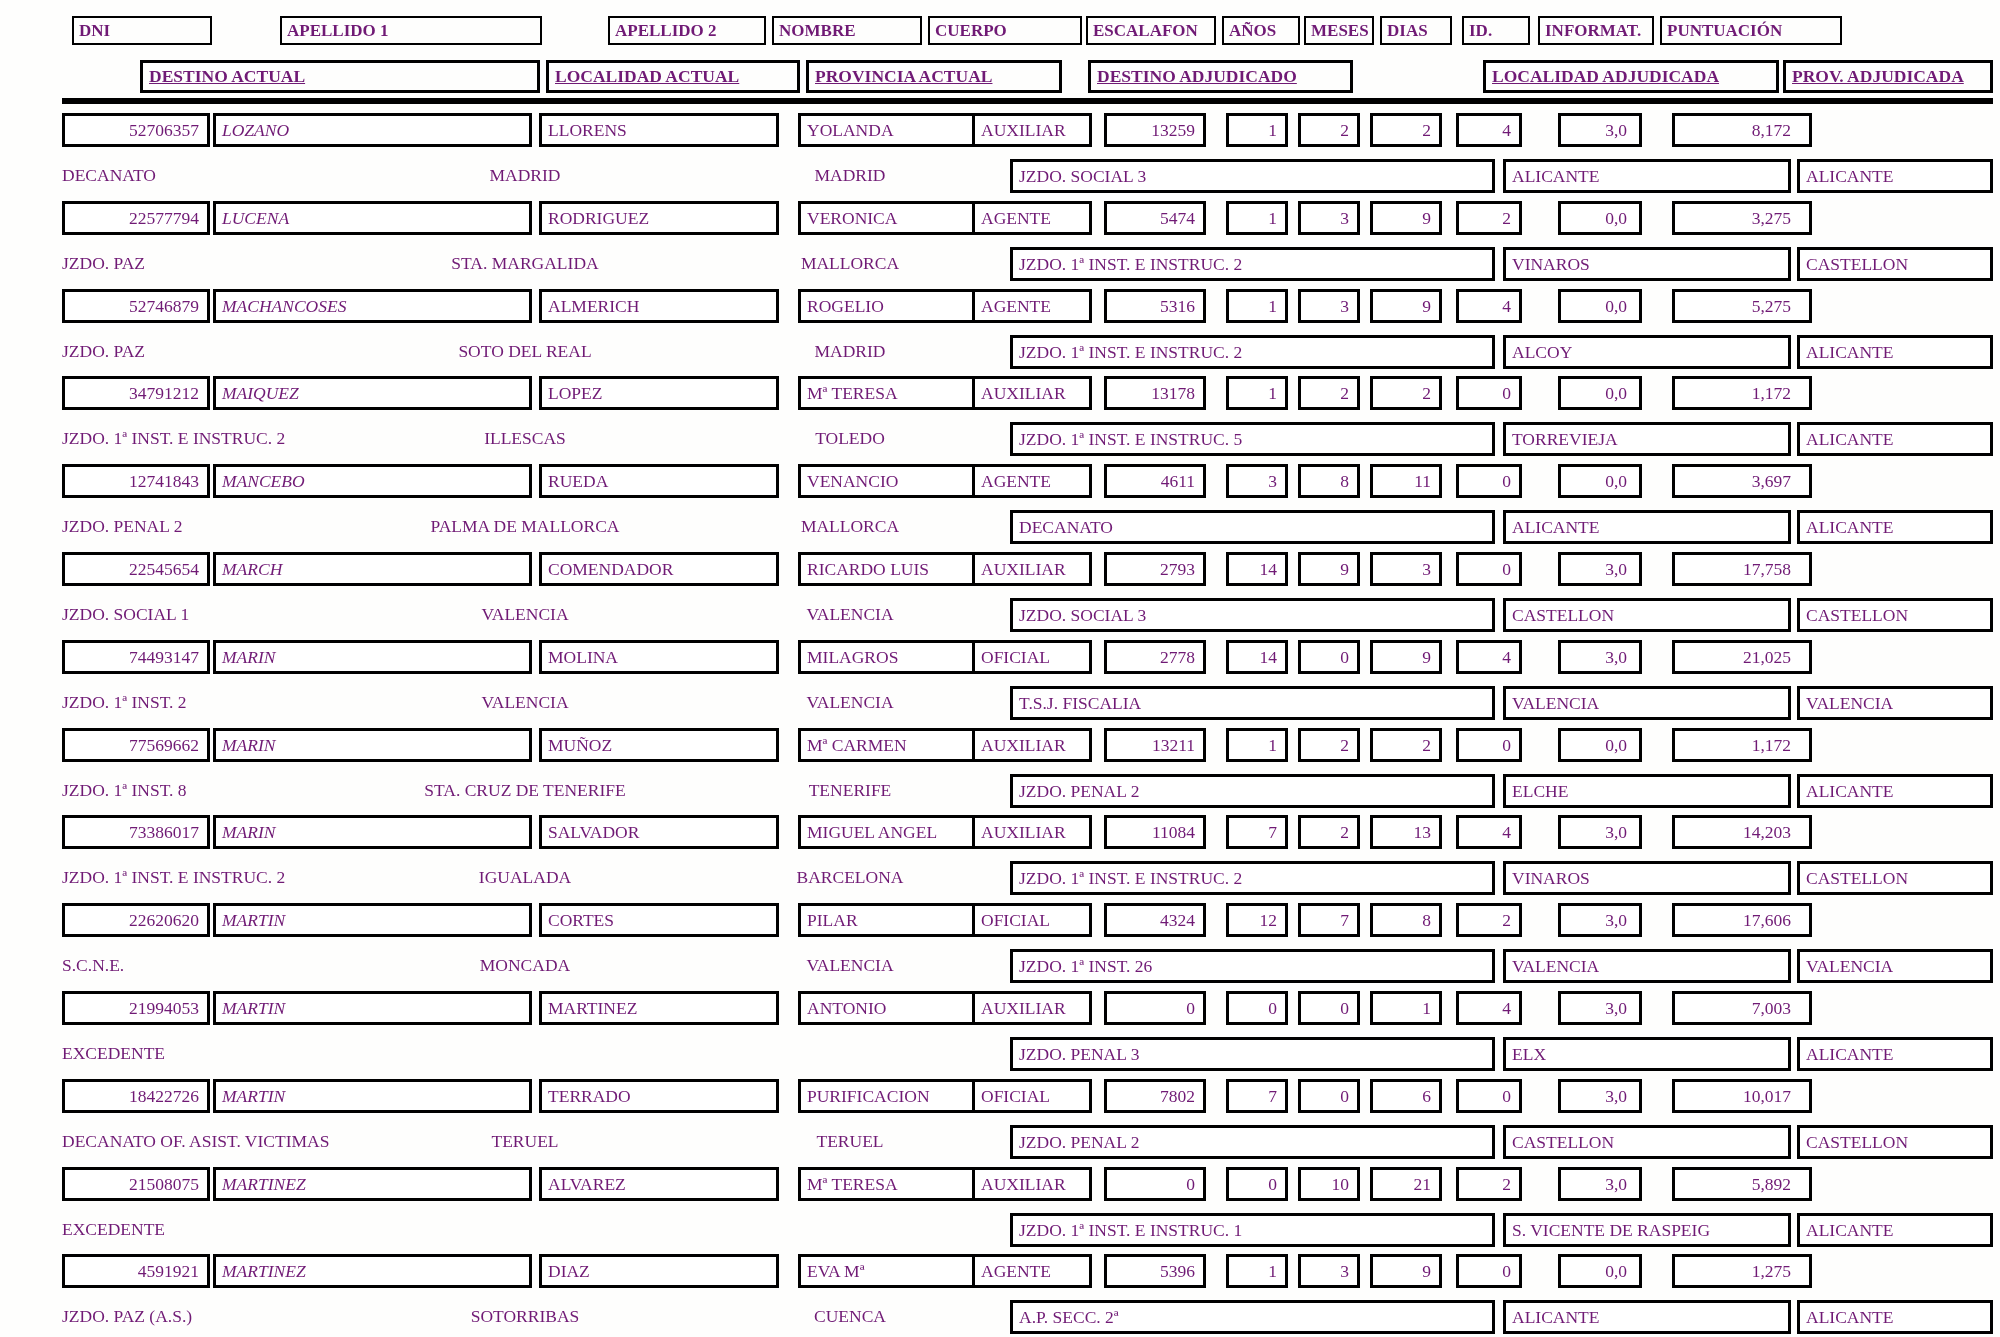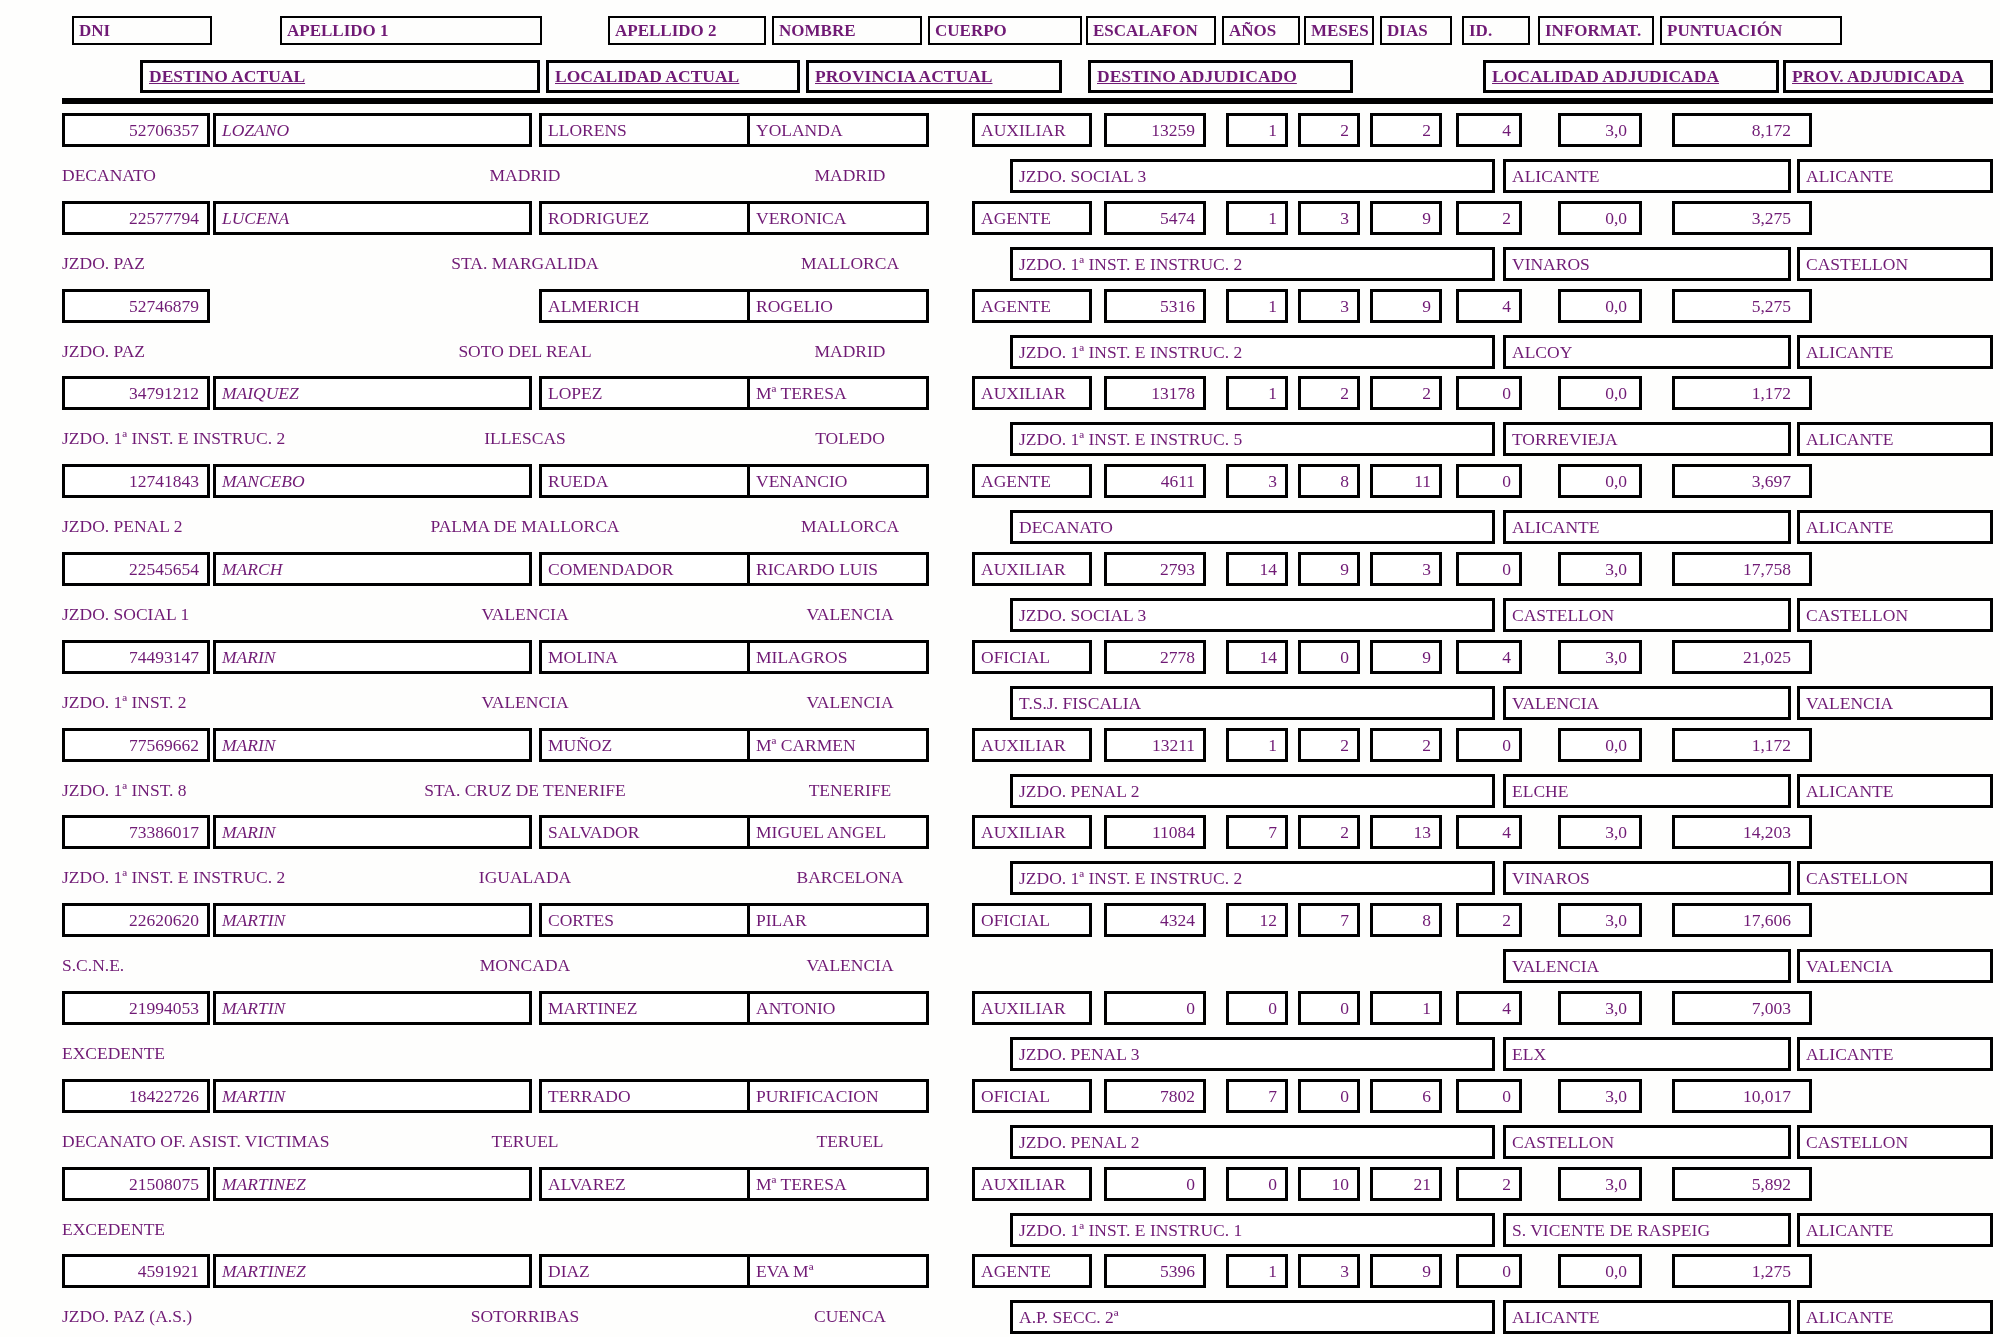--- a/index.html
+++ b/index.html
@@ -55,21 +55,21 @@
     position:absolute;top:0;height:34px;
     border:3px solid #000;box-sizing:border-box;
     font-size:17.5px;line-height:28px;
     padding:0 6px;white-space:nowrap;overflow:hidden;
     background:#fff;
   }
   .num{text-align:right;padding-right:8px;}
   .b-dni{left:62px;width:148px;}
   .b-ap1{left:213px;width:319px;font-style:italic;}
   .b-ap2{left:539px;width:240px;}
-  .b-nom{left:747px;width:182px;}
+  .b-nom{left:798px;width:182px;}
   .b-cue{left:972px;width:120px;}
   .b-esc{left:1104px;width:102px;}
   .b-anos{left:1226px;width:62px;}
   .b-meses{left:1298px;width:62px;}
   .b-dias{left:1370px;width:72px;}
   .b-id{left:1456px;width:66px;}
   .b-inf{left:1558px;width:84px;padding-right:12px;padding-left:16px;}
   .b-pun{left:1672px;width:140px;padding-right:18px;}
   
   .rowb{top:46px;}
@@ -155,20 +155,21 @@
       <div class="plain p-da">JZDO. PAZ</div>
       <div class="plain p-la">STA. MARGALIDA</div>
       <div class="plain p-pa">MALLORCA</div>
       <div class="box rowb b-dadj">JZDO. 1ª INST. E INSTRUC. 2</div>
       <div class="box rowb b-ladj">VINAROS</div>
       <div class="box rowb b-padj">CASTELLON</div>
     </div>
 
     <div class="record">
       <div class="box b-dni num">52746879</div>
+      <div class="box b-ap1">MACHANCOSES</div>
       <div class="box b-ap2">ALMERICH</div>
       <div class="box b-nom">ROGELIO</div>
       <div class="box b-cue">AGENTE</div>
       <div class="box b-esc num">5316</div>
       <div class="box b-anos num">1</div>
       <div class="box b-meses num">3</div>
       <div class="box b-dias num">9</div>
       <div class="box b-id num">4</div>
       <div class="box b-inf num">0,0</div>
       <div class="box b-pun num">5,275</div>
@@ -323,20 +324,21 @@
       <div class="box b-anos num">12</div>
       <div class="box b-meses num">7</div>
       <div class="box b-dias num">8</div>
       <div class="box b-id num">2</div>
       <div class="box b-inf num">3,0</div>
       <div class="box b-pun num">17,606</div>
 
       <div class="plain p-da">S.C.N.E.</div>
       <div class="plain p-la">MONCADA</div>
       <div class="plain p-pa">VALENCIA</div>
+      <div class="box rowb b-dadj">JZDO. 1ª INST. 26</div>
       <div class="box rowb b-ladj">VALENCIA</div>
       <div class="box rowb b-padj">VALENCIA</div>
     </div>
 
     <div class="record">
       <div class="box b-dni num">21994053</div>
       <div class="box b-ap1">MARTIN</div>
       <div class="box b-ap2">MARTINEZ</div>
       <div class="box b-nom">ANTONIO</div>
       <div class="box b-cue">AUXILIAR</div>

